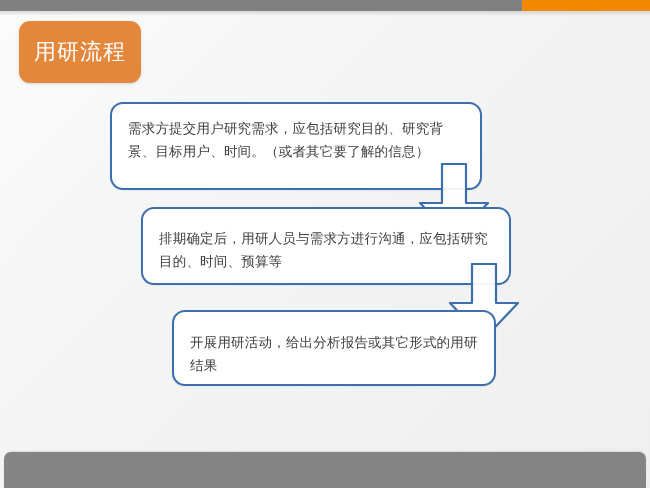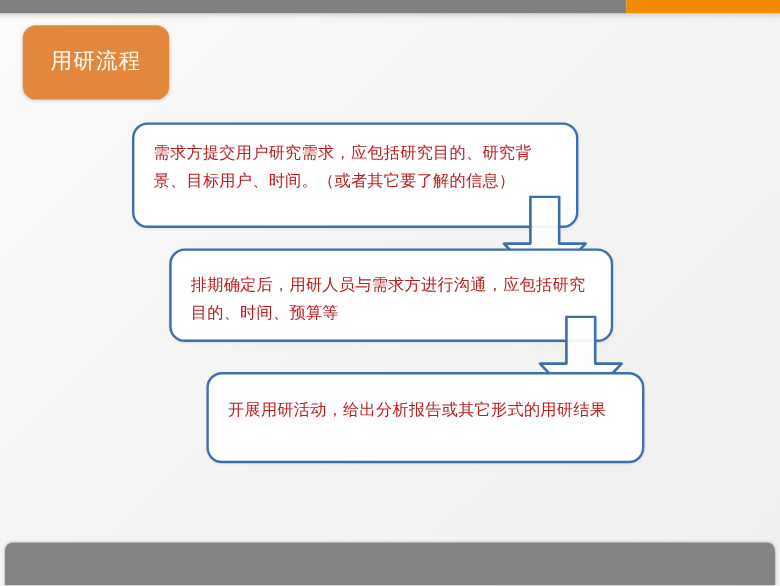--- a/index.html
+++ b/index.html
@@ -64,21 +64,21 @@
     height: 62px;
     background: #e3873c;
     border-radius: 11px;
     box-shadow: 0 1px 3px rgba(0,0,0,0.14);
     display: flex;
     align-items: center;
     justify-content: center;
   }
   #title-chip .title-text {
     color: #ffffff;
-    font-size: 18px;
+    font-size: 22px;
     letter-spacing: 1px;
     line-height: 1;
     white-space: nowrap;
   }
 
   
   .flow-box {
     position: absolute;
     box-sizing: border-box;
     border: 2px solid #3d6fad;
@@ -86,27 +86,27 @@
     background: #ffffff;
     box-shadow: 0 1px 2px rgba(0,0,0,0.05);
   }
   .flow-box .box-text {
     position: absolute;
     left: 16px;
     right: 14px;
     top: 14px;
     font-size: 13.5px;
     line-height: 23px;
-    color: #b91c1c;
+    color: #404040;
     letter-spacing: 0.2px;
   }
 
   #box-1 { left: 110px; top: 102px; width: 372px; height: 88px; }
   #box-2 { left: 141px; top: 207px; width: 370px; height: 78px; }
-  #box-3 { left: 172px; top: 310px; width: 365px; height: 76px; }
+  #box-3 { left: 172px; top: 310px; width: 324px; height: 76px; }
 
   #box-1 .box-text { top: 13px; }
   #box-2 .box-text { top: 18px; }
   #box-3 .box-text { top: 19px; }
 
   
   .block-arrow {
     position: absolute;
   }
   #arrow-1 { left: 418px; top: 163px; width: 72px; height: 78px; }

